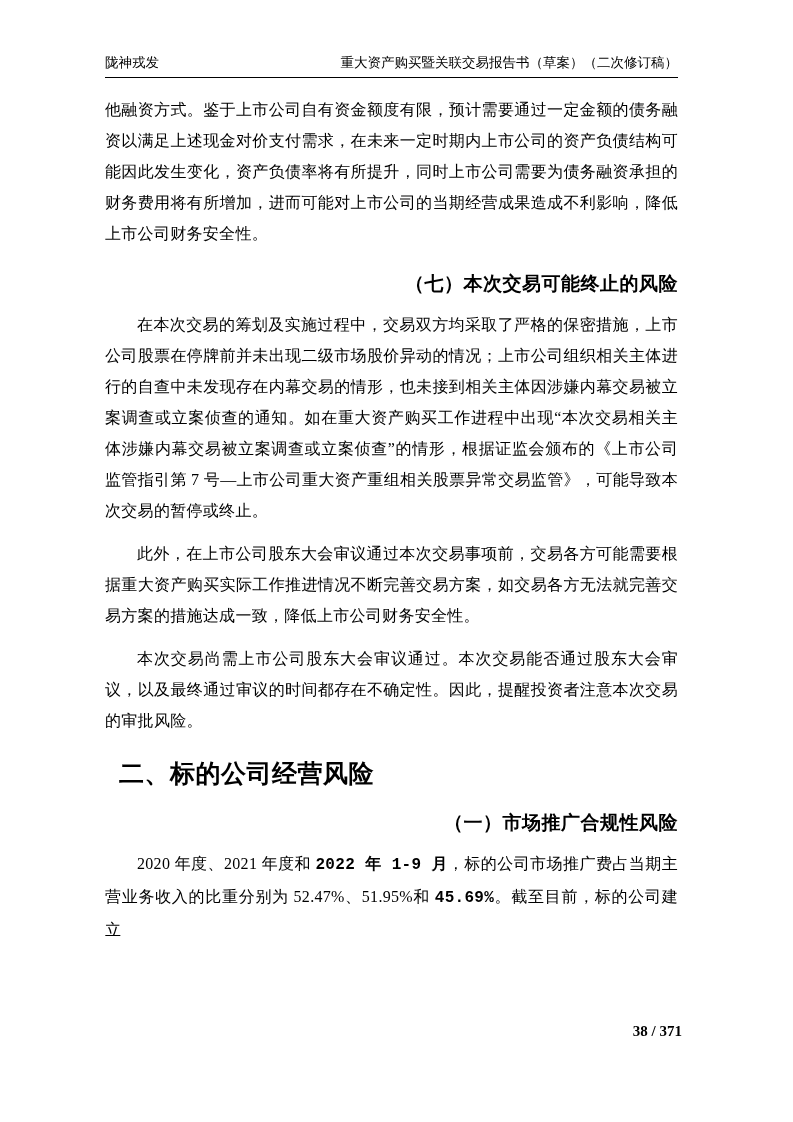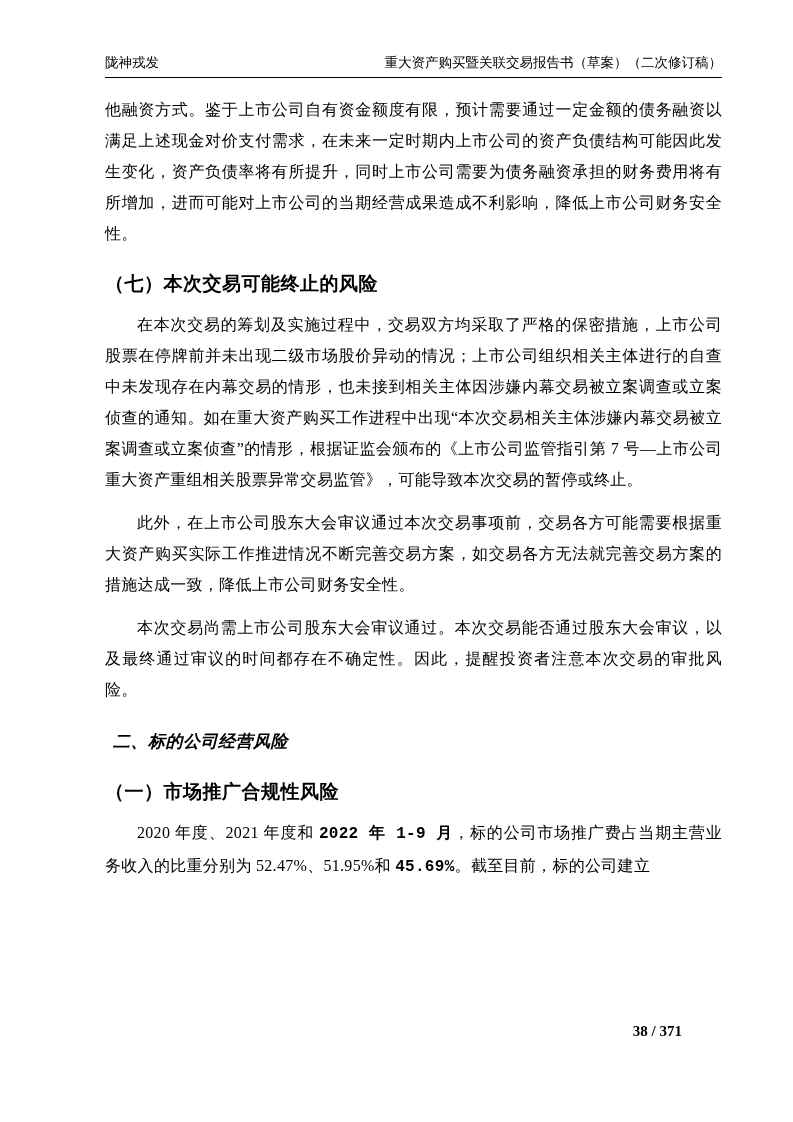--- a/index.html
+++ b/index.html
@@ -1,21 +1,21 @@
 <!DOCTYPE html>
 <html><head>
 <meta charset="utf-8">
 <style>
   html,body{margin:0;padding:0;background:#ffffff;}
   .page{
     position:relative;
     width:793px;height:1122px;
     background:#ffffff;
     box-sizing:border-box;
-    padding:55px 71px 0 105px;
+    padding:55px 115px 0 105px;
     font-family:"Liberation Serif","DejaVu Serif",serif;
     color:#000;
     overflow:hidden;
   }
   .header{
     display:flex;
     justify-content:space-between;
     align-items:flex-end;
     font-size:13.5px;
     line-height:1.25;
@@ -28,33 +28,33 @@
     line-height:31px;
     text-align:justify;
     text-indent:2em;
     margin:12px 0;
     letter-spacing:0.3px;
   }
   .para.no-indent{text-indent:0;margin-top:16px;}
   h2.chapter{
     font-family:"Liberation Sans","DejaVu Sans",sans-serif;
     font-weight:bold;
-    font-size:17px;
+    font-size:25px;
     line-height:30px;
-    margin:22px 0 12px 8px;
+    margin:22px 0 12px 14px;
     letter-spacing:0.5px;
-    font-style:italic;
   }
   h3.section{
     font-family:"Liberation Sans","DejaVu Sans",sans-serif;
     font-weight:bold;
     font-size:19px;
     line-height:26px;
     margin:22px 0 12px 0;
     letter-spacing:0.5px;
+    text-align:right;
   }
   .hl{
     font-family:Liberation Mono, monospace;
     font-weight:bold;
   }
   .footer{
     position:absolute;
     right:111px;
     bottom:82px;
     font-size:15px;

